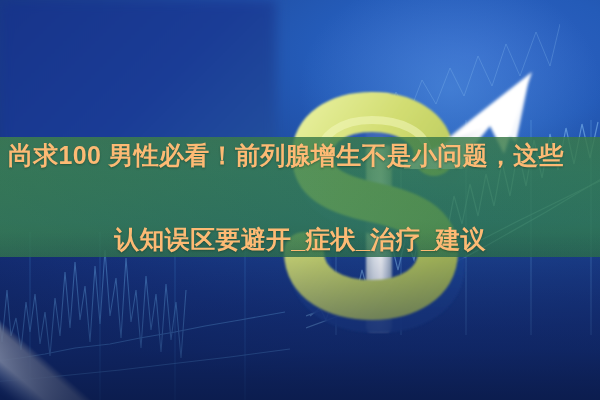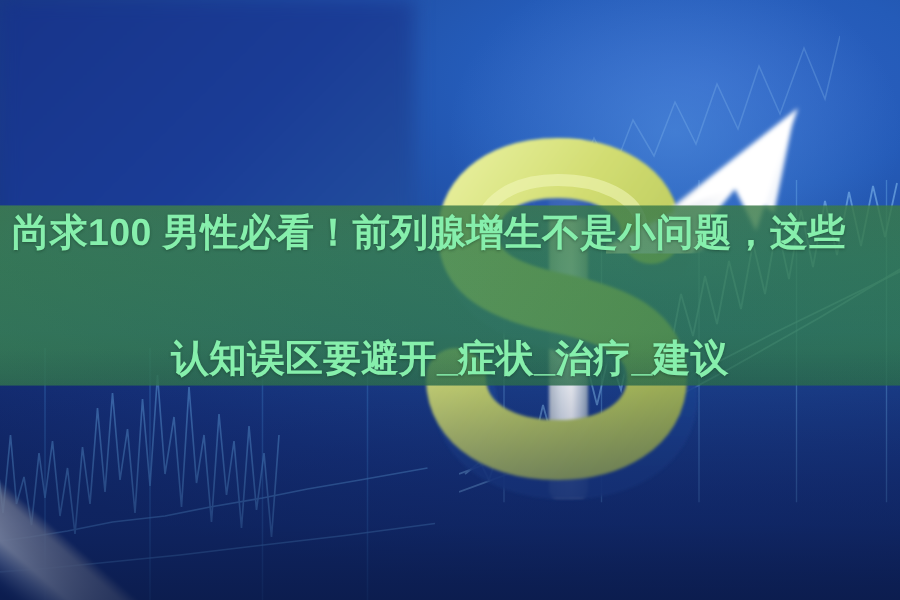--- a/index.html
+++ b/index.html
@@ -138,21 +138,21 @@
     width: 600px;
     height: 120px;
     display: flex;
     flex-direction: column;
     justify-content: center;
     align-items: center;
     gap: 4px;
     z-index: 40;
   }
   .headline .line {
-    color: #86efac;
+    color: #fdba74;
     font-weight: bold;
     font-size: 25px;
     line-height: 34px;
     letter-spacing: .3px;
     white-space: nowrap;
     text-shadow: 0 1px 2px rgba(18,48,30,.45);
   }
   .headline .line-1 {
     width: 600px;
     padding-left: 8px;

